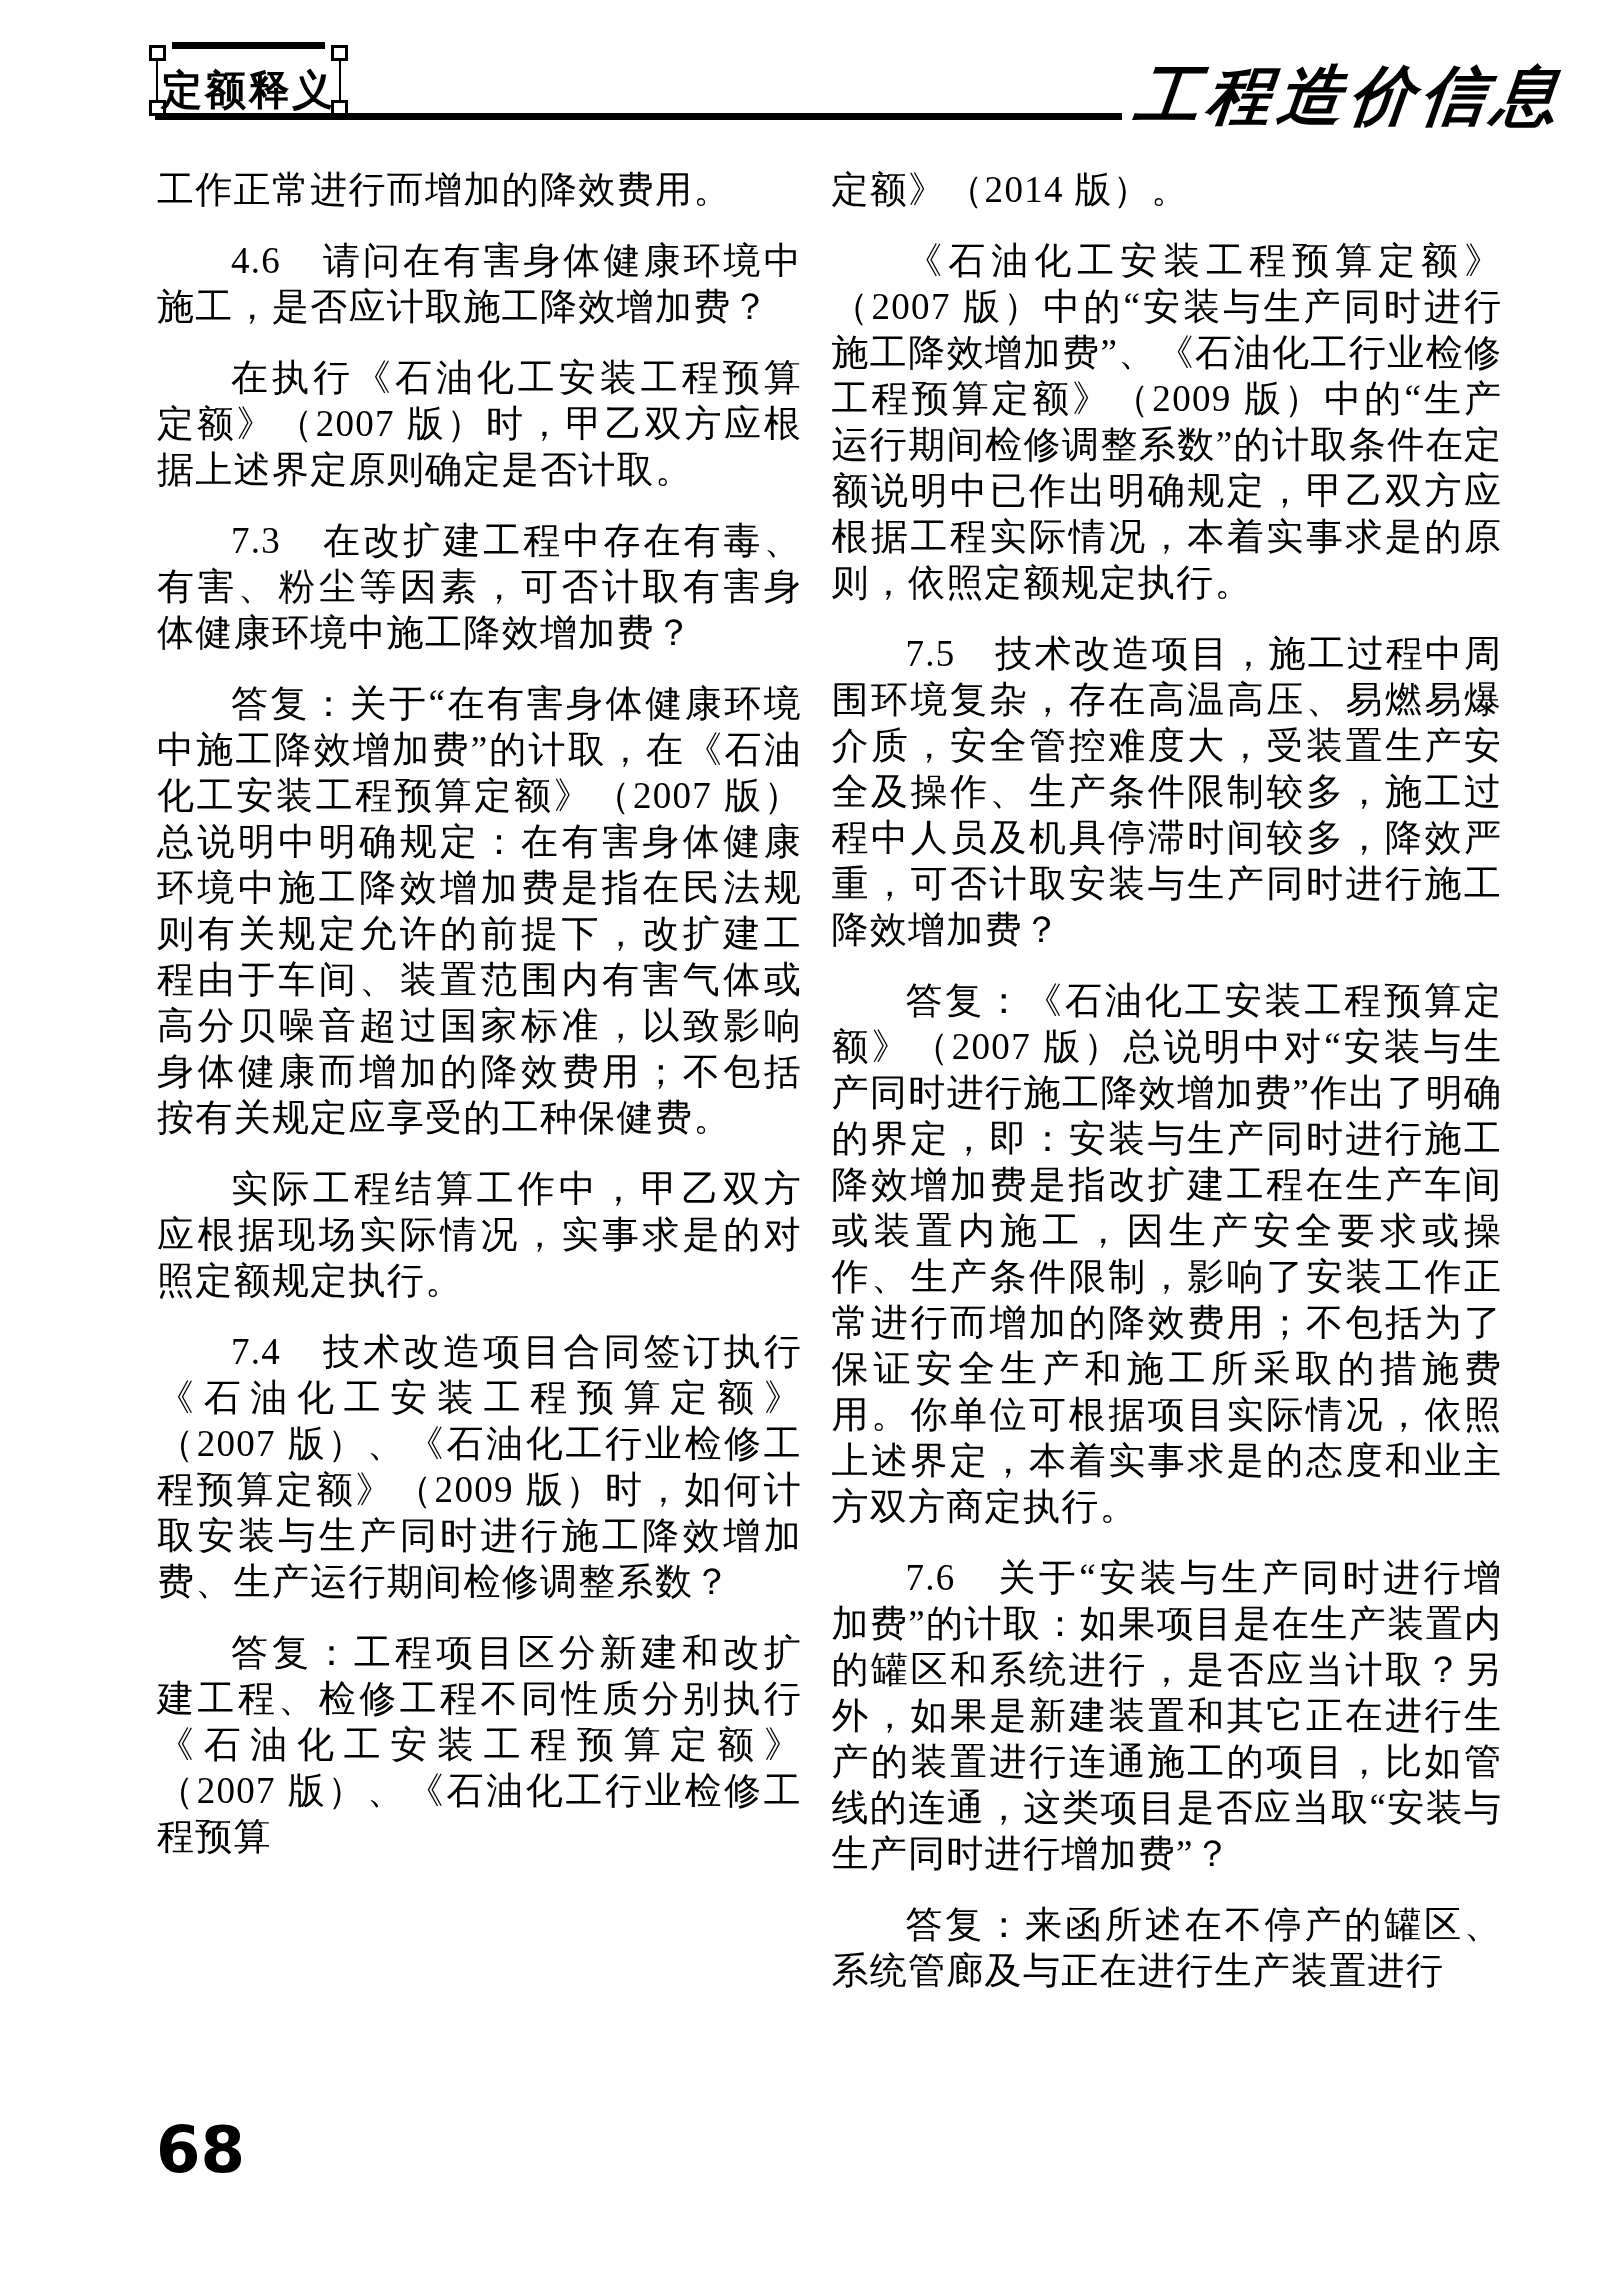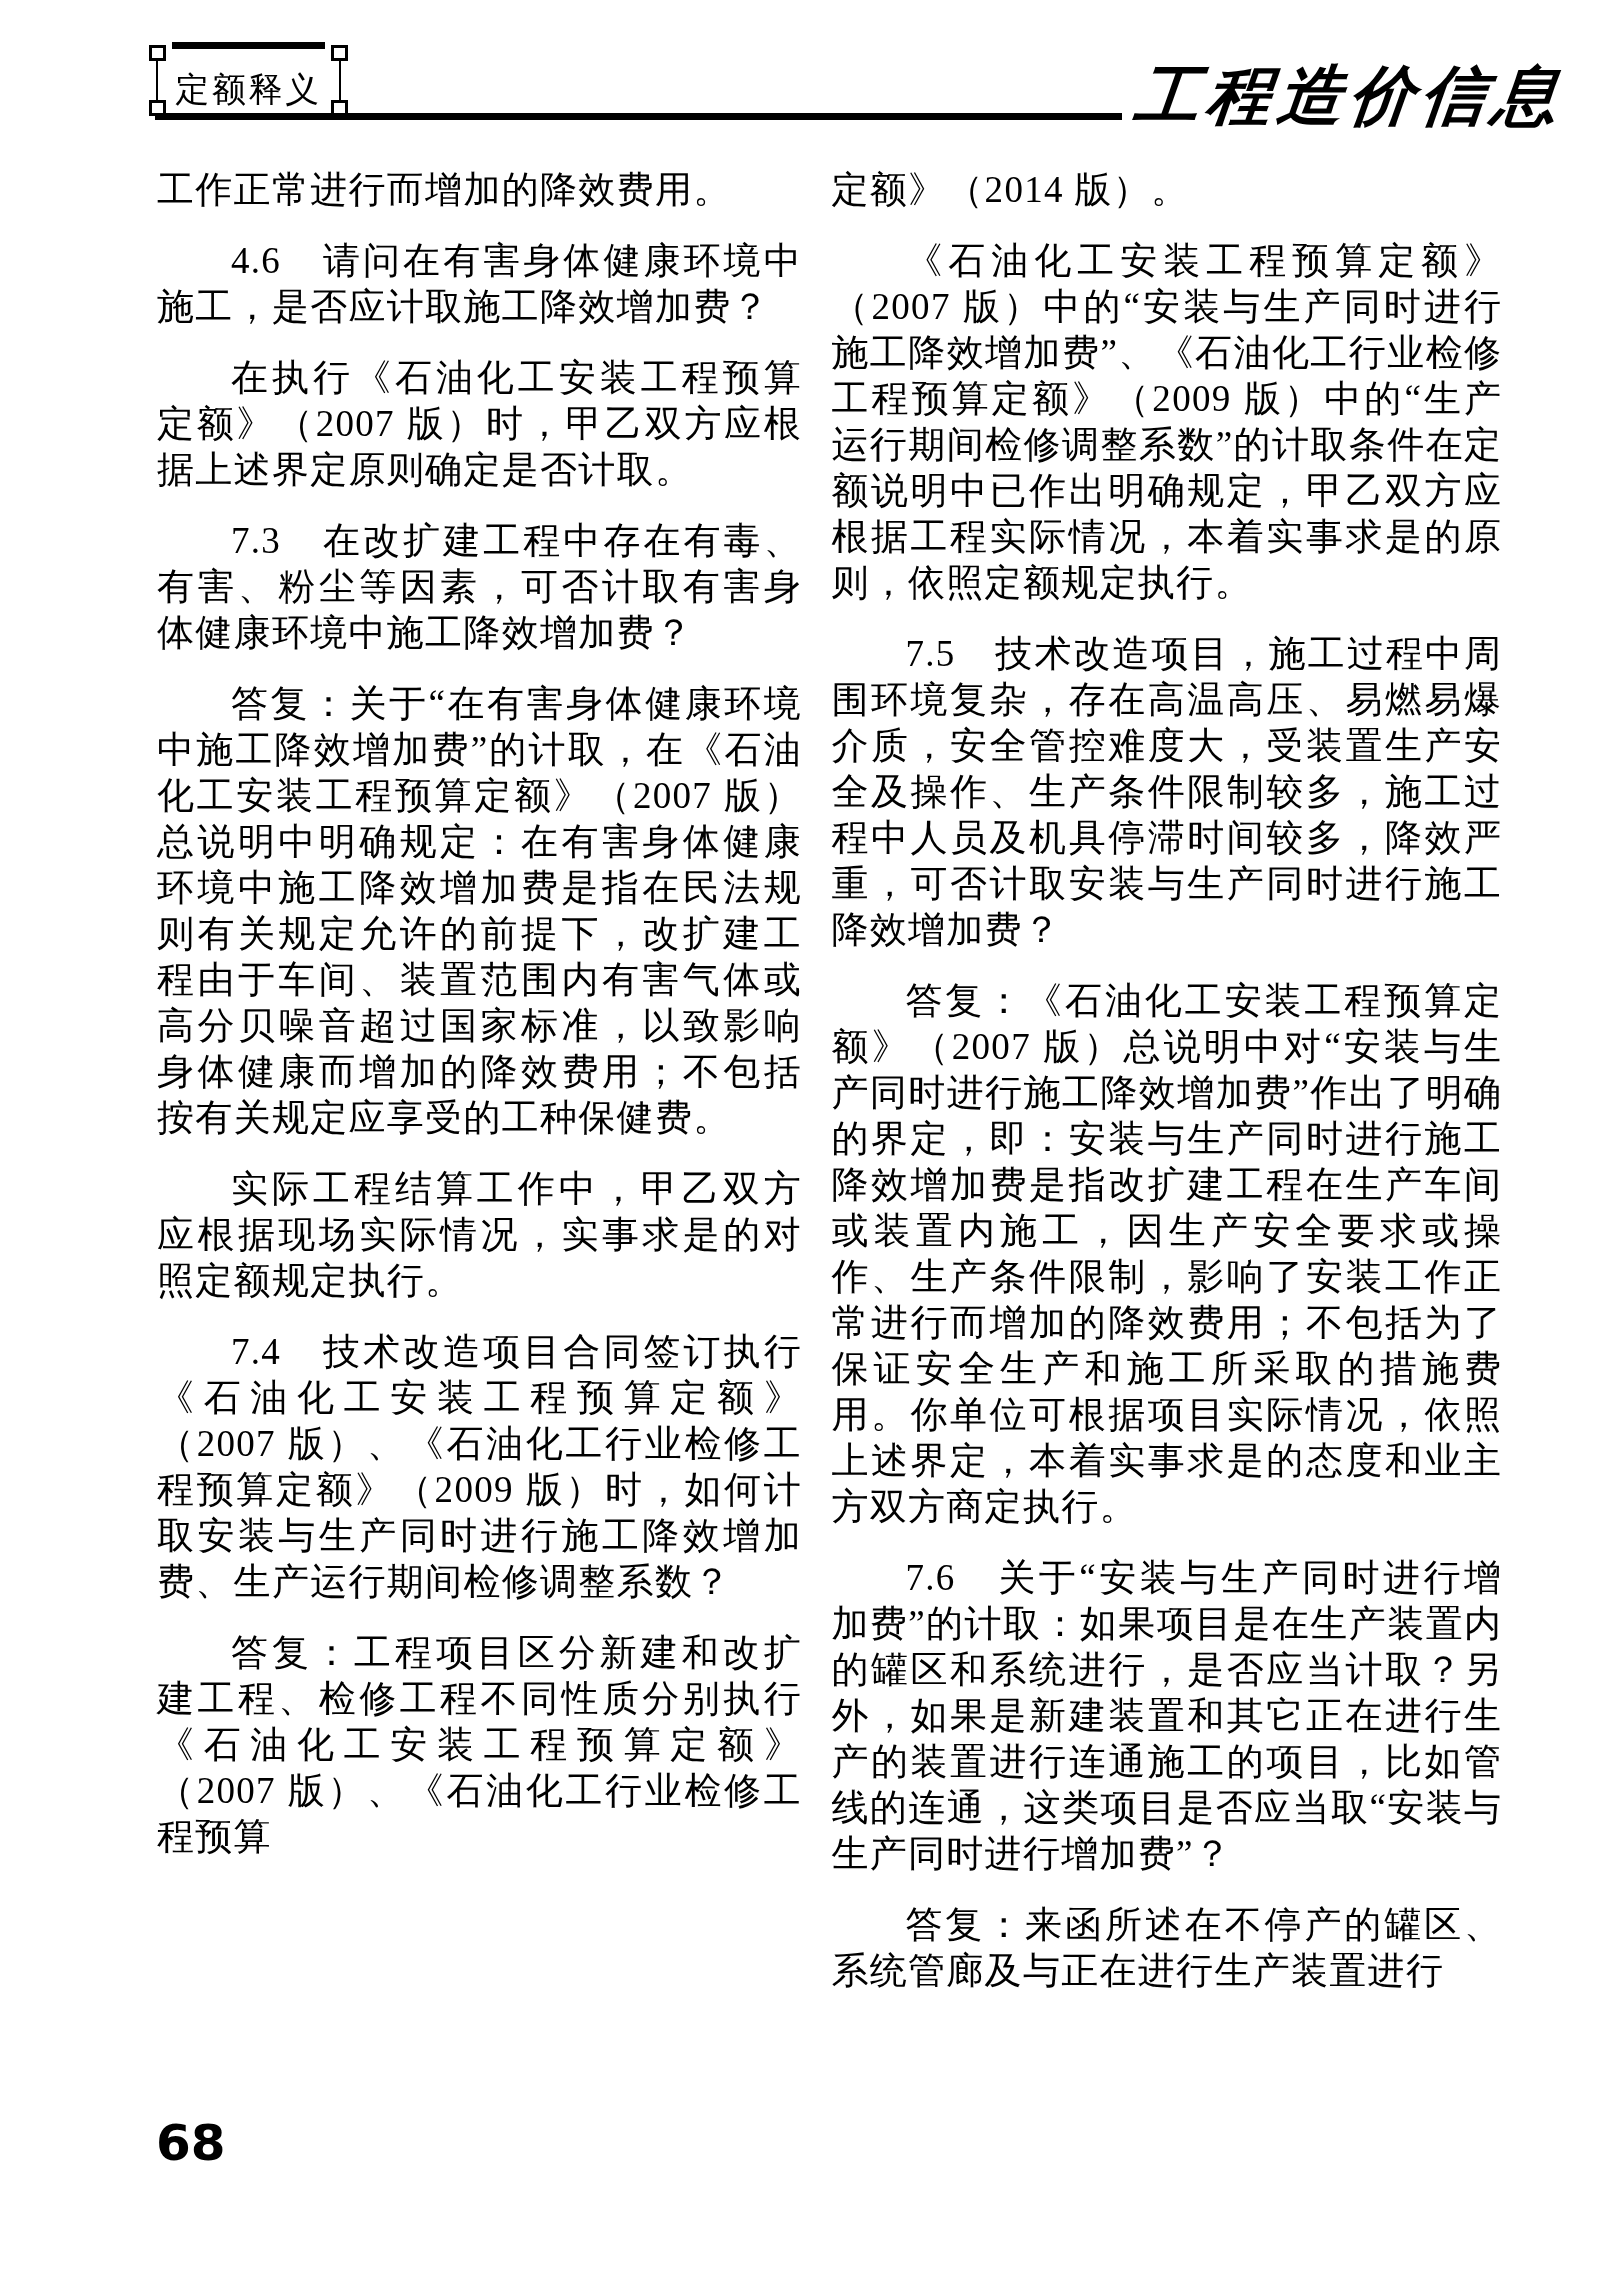--- a/index.html
+++ b/index.html
@@ -34,21 +34,21 @@
     position: absolute; width: 10.5px; height: 10.5px;
     border: 3.3px solid #000; background: #fff;
   }
   .knob.tl { left: -2.6px; top: 2.6px; }
   .knob.tr { right: -2.6px; top: 2.6px; }
   .knob.bl { left: -2.6px; bottom: 2.6px; }
   .knob.br { right: -2.6px; bottom: 2.6px; }
   .plaque-label {
     position: absolute; inset: 0;
     display: flex; align-items: center; justify-content: center;
-    font-size: 34px; font-weight: normal; letter-spacing: 2.6px;
+    font-size: 41px; font-weight: bold; letter-spacing: 2.6px;
     padding-top: 19px;
   }
   .header-rule {
     position: absolute;
     left: 155px; top: 113px;
     width: 967px; height: 7.2px;
     background: #000;
   }
   .journal-title {
     position: absolute;
@@ -79,21 +79,21 @@
   }
   .para.indent { text-indent: 2em; }
   .para:last-child { margin-bottom: 0; }
 
   
   .page-number {
     position: absolute;
     left: 156px; top: 2118px;
     font-family: "DejaVu Sans", "Liberation Sans", sans-serif;
     font-weight: bold;
-    font-size: 50px;
+    font-size: 64px;
     line-height: 1;
   }
 </style>
 </head>
 <body>
 
 <div class="page">
 
   <div>
     <div class="plaque">

